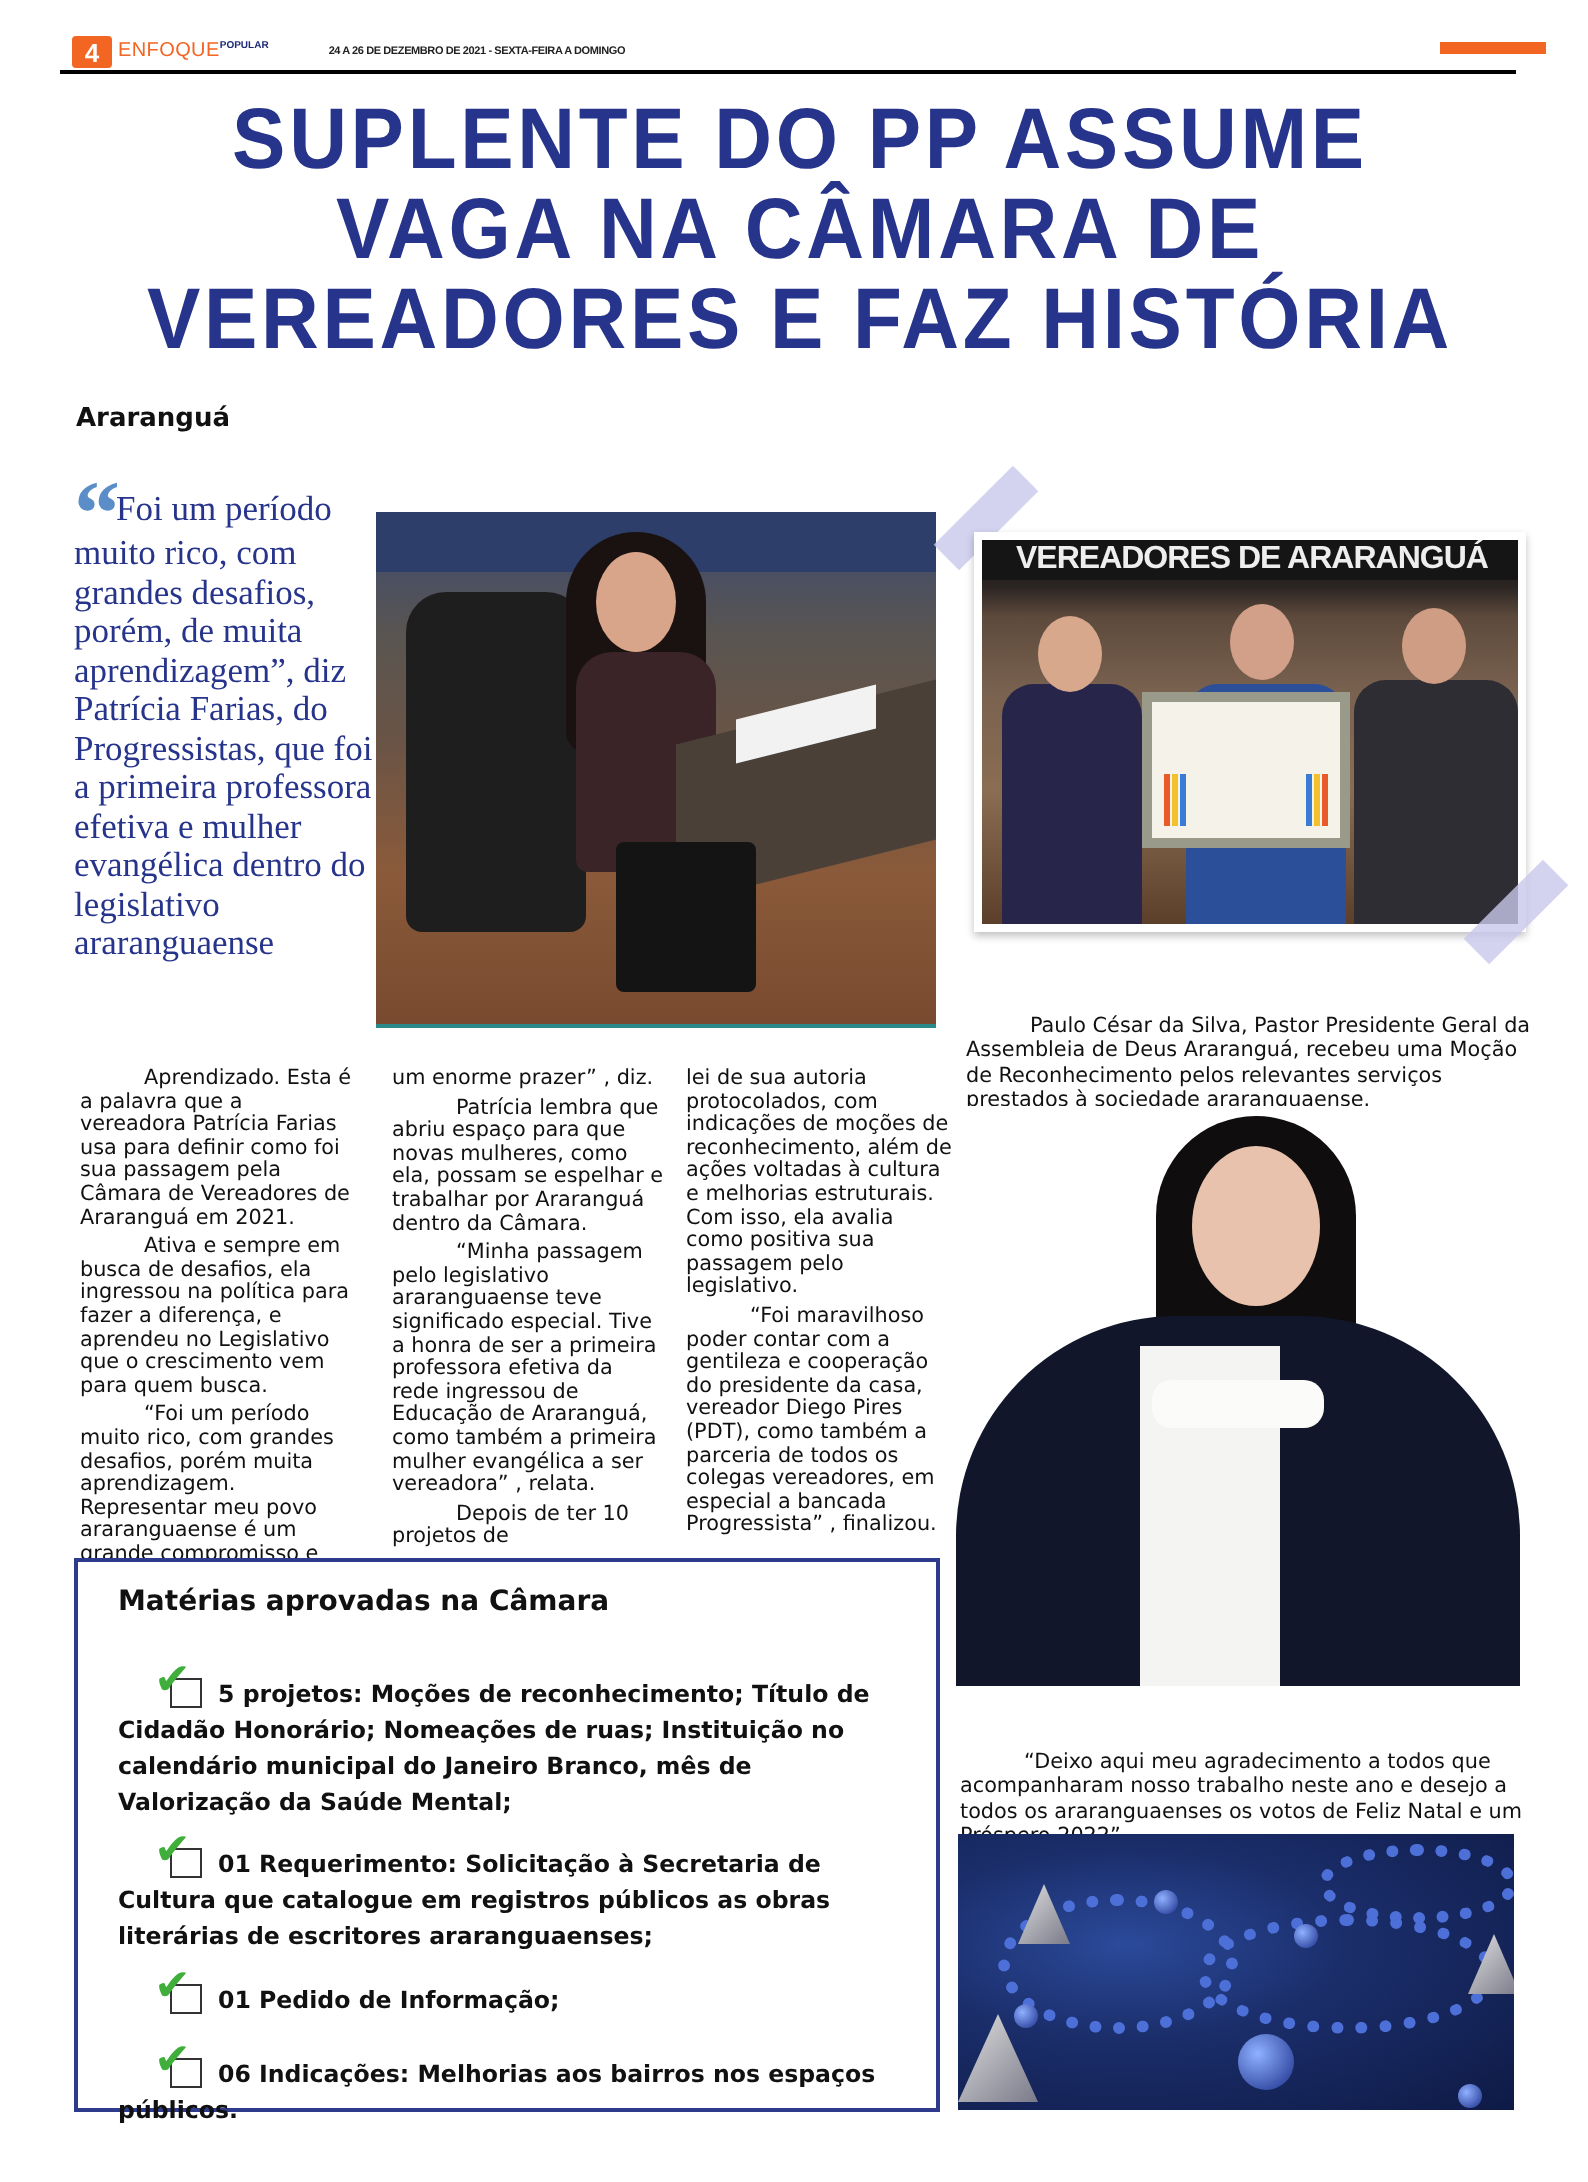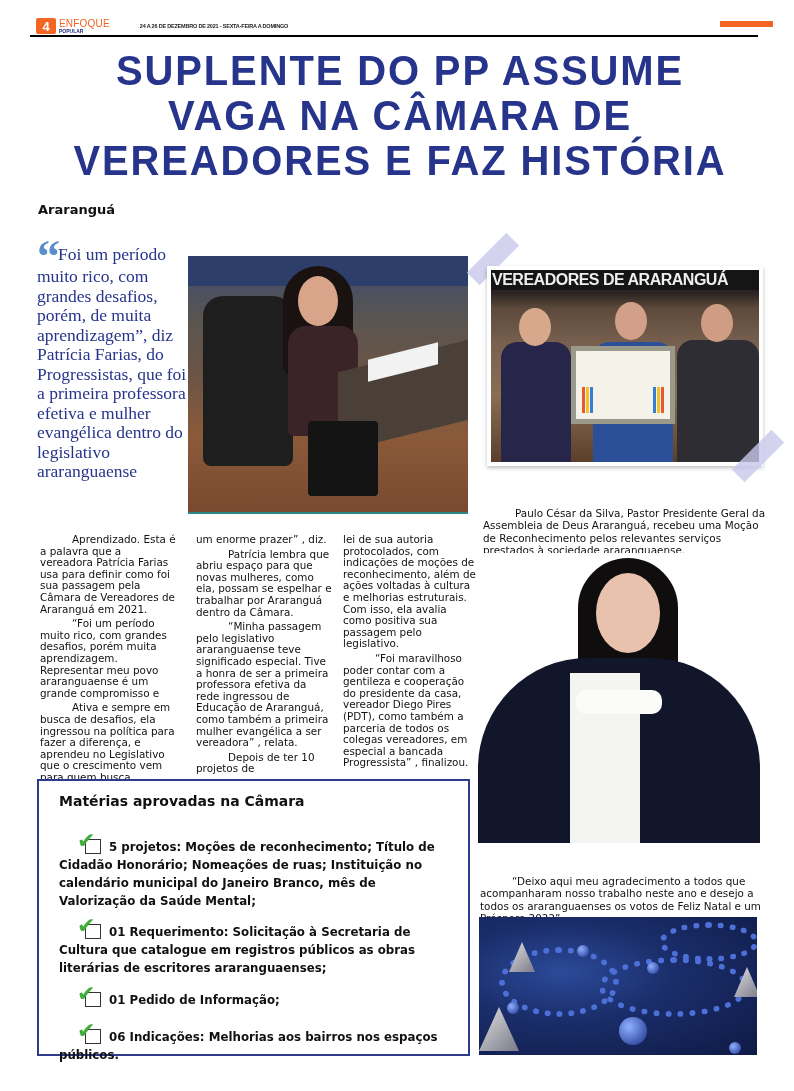--- a/index.html
+++ b/index.html
@@ -2,21 +2,21 @@
 <html><head>
 <meta charset="utf-8">
 <style>
   * { box-sizing: border-box; margin: 0; padding: 0; }
   html, body { width: 794px; height: 1091px; background: #ffffff; overflow: hidden; }
   body { position: relative; font-family: "DejaVu Sans", sans-serif; color: #111; }
 
   
   .masthead { position: absolute; left: 36px; top: 16px; height: 20px; display: flex; align-items: center; }
   .page-num { background: #f26522; color: #fff; font-family: "Liberation Sans", sans-serif; font-weight: bold; font-size: 13px; width: 20px; height: 16px; display: flex; align-items: center; justify-content: center; border-radius: 2px; }
-  .brand { margin-left: 3px; display: flex; flex-direction: column; line-height: 1; }
+  .brand { margin-left: 3px; display: flex; line-height: 1; }
   .brand-top { color: #f26522; font-family: "Liberation Sans", sans-serif; font-size: 10px; letter-spacing: 0.2px; }
   .brand-bottom { color: #1e2a78; font-family: "Liberation Sans", sans-serif; font-weight: bold; font-size: 5px; }
   .issue-date { margin-left: 30px; font-family: "Liberation Sans", sans-serif; font-size: 5.5px; font-weight: bold; color: #222; letter-spacing: -0.2px; }
   .orange-bar { position: absolute; left: 720px; top: 21px; width: 53px; height: 6px; background: #f26522; }
   .header-rule { position: absolute; left: 30px; top: 35px; width: 728px; height: 2px; background: #000; }
 
   
   .headline { position: absolute; left: 40px; top: 48px; width: 720px; text-align: center; color: #27348b; font-family: "Liberation Sans", sans-serif; font-weight: bold; font-size: 43px; line-height: 45px; letter-spacing: 2px; transform: scaleX(0.93); transform-origin: center top; }
   .headline div { white-space: nowrap; }
 
@@ -41,21 +41,21 @@
   .v-person { position: absolute; left: 95px; top: 10px; width: 70px; height: 150px; }
   .v-hair { position: absolute; left: 0; top: 0; width: 70px; height: 110px; background: #1a1210; border-radius: 35px 35px 10px 10px; }
   .v-face { position: absolute; left: 15px; top: 10px; width: 40px; height: 50px; background: #d9a58a; border-radius: 50%; }
   .v-body { position: absolute; left: 5px; top: 60px; width: 70px; height: 110px; background: #3a2428; border-radius: 18px 18px 6px 6px; }
   .v-chair { position: absolute; left: 15px; top: 40px; width: 90px; height: 170px; background: #1e1e1e; border-radius: 20px 20px 8px 8px; }
   .v-desk { position: absolute; left: 150px; top: 100px; width: 130px; height: 80px; background: #4a4038; transform: skewY(-14deg); }
   .v-paper { position: absolute; left: 180px; top: 95px; width: 70px; height: 22px; background: #f2f2f2; transform: skewY(-14deg); }
   .v-bag { position: absolute; left: 120px; top: 165px; width: 70px; height: 75px; background: #141414; border-radius: 4px; }
   .v-top { position: absolute; left: 0; top: 0; width: 280px; height: 30px; background: #2e3e6a; }
 
-  .h-banner { position: absolute; left: 0; top: 0; width: 100%; height: 20px; background: #151515; color: #eee; font-family: "Liberation Sans", sans-serif; font-weight: bold; font-size: 16px; line-height: 20px; padding-left: 1px; letter-spacing: -0.5px; white-space: nowrap; overflow: hidden; }
+  .h-banner { position: absolute; left: 0; top: 0; width: 100%; height: 20px; background: #151515; color: #eee; font-family: "Liberation Sans", sans-serif; font-weight: bold; font-size: 16px; line-height: 20px; padding-left: 17px; letter-spacing: -0.5px; white-space: nowrap; overflow: hidden; }
   .h-person { position: absolute; }
   .h-p1 { left: 8px; top: 30px; width: 78px; height: 170px; }
   .h-p2 { left: 96px; top: 28px; width: 90px; height: 172px; }
   .h-p3 { left: 182px; top: 28px; width: 86px; height: 172px; }
   .h-head { position: absolute; width: 32px; height: 38px; border-radius: 50%; background: #d7a78a; }
   .h-torso { position: absolute; border-radius: 16px 16px 0 0; }
   .h-cert { position: absolute; left: 80px; top: 76px; width: 104px; height: 78px; background: #f5f2ea; border: 5px solid #9a9a8a; }
   .h-cert-stripe { position: absolute; bottom: 6px; width: 3px; height: 26px; }
 
   .r-hair { position: absolute; left: 100px; top: 5px; width: 100px; height: 210px; background: #0f0d0e; border-radius: 50px 50px 20px 20px; }
@@ -179,22 +179,22 @@
   <div class="n-silver" style="left:255px;top:50px;"></div>
   <div class="n-ball" style="left:98px;top:28px;"></div>
   <div class="n-ball" style="left:168px;top:45px;"></div>
   <div class="n-ball" style="left:28px;top:85px;"></div>
   <div class="n-ball" style="left:250px;top:125px;"></div>
   <div class="n-ball" style="left:140px;top:100px;width:28px;height:28px;"></div>
 </div>
 
 <div class="col col-1">
   <p class="ind">Aprendizado. Esta é a palavra que a vereadora Patrícia Farias usa para definir como foi sua passagem pela Câmara de Vereadores de Araranguá em 2021.</p>
+  <p class="ind">Ativa e sempre em busca de desafios, ela ingressou na política para fazer a diferença, e aprendeu no Legislativo que o crescimento vem para quem busca.</p>
   <p class="ind">“Foi um período muito rico, com grandes desafios, porém muita aprendizagem. Representar meu povo araranguaense é um grande compromisso e</p>
-  <p class="ind">Ativa e sempre em busca de desafios, ela ingressou na política para fazer a diferença, e aprendeu no Legislativo que o crescimento vem para quem busca.</p>
 </div>
 <div class="col col-2">
   <p>um enorme prazer” , diz.</p>
   <p class="ind">Patrícia lembra que abriu espaço para que novas mulheres, como ela, possam se espelhar e trabalhar por Araranguá dentro da Câmara.</p>
   <p class="ind">“Minha passagem pelo legislativo araranguaense teve significado especial. Tive a honra de ser a primeira professora efetiva da rede ingressou de Educação de Araranguá, como também a primeira mulher evangélica a ser vereadora” , relata.</p>
   <p class="ind">Depois de ter 10 projetos de</p>
 </div>
 <div class="col col-3">
   <p>lei de sua autoria protocolados, com indicações de moções de reconhecimento, além de ações voltadas à cultura e melhorias estruturais. Com isso, ela avalia como positiva sua passagem pelo legislativo.</p>
   <p class="ind">“Foi maravilhoso poder contar com a gentileza e cooperação do presidente da casa, vereador Diego Pires (PDT), como também a parceria de todos os colegas vereadores, em especial a bancada Progressista” , finalizou.</p>

